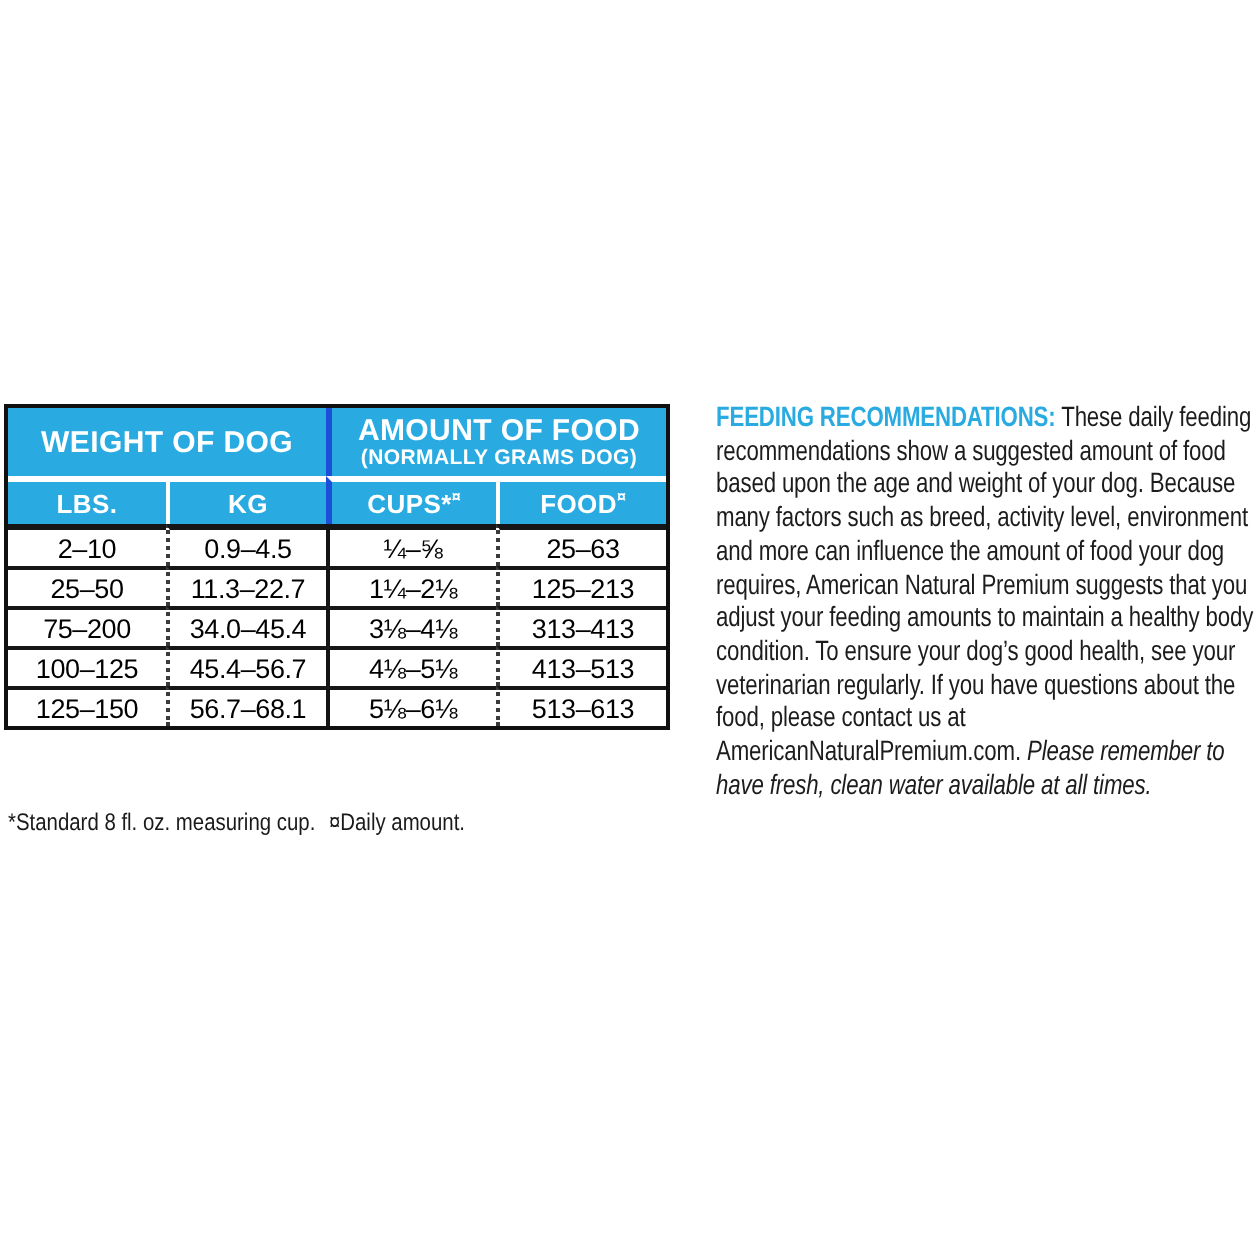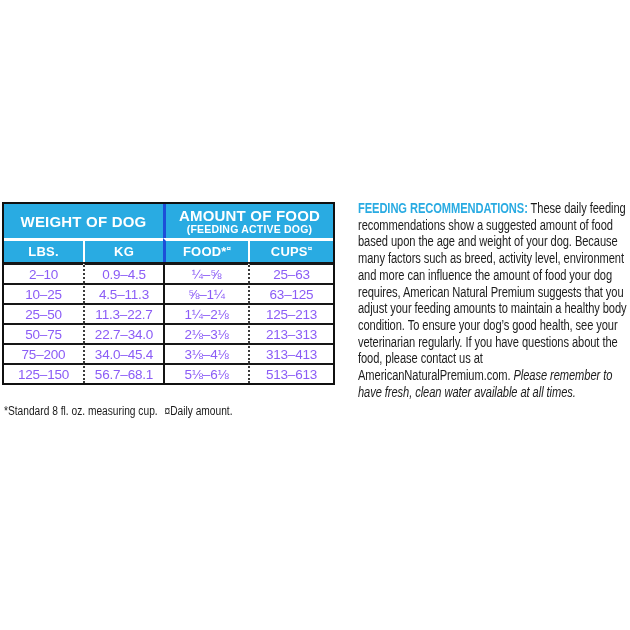--- a/index.html
+++ b/index.html
@@ -42,21 +42,21 @@
   .tbl th.gwsep { border-left: 3px solid #1d4ed8; }
   .tbl .sup { font-size: 8px; vertical-align: super; letter-spacing: 0; }
 
   .tbl tbody td {
     height: 18px;
     background: #ffffff;
     text-align: center;
     vertical-align: middle;
     font-size: 13.5px;
     letter-spacing: -0.2px;
-    color: #8b5cf6;
+    color: #000000;
     padding: 0;
     border-top: 2px solid #161616;
   }
   .tbl tbody tr:first-child td { border-top: 3px solid #161616; }
   .tbl tbody td.c2, .tbl tbody td.c4 { border-left: 2px dotted #3a3a3a; margin-top: 42px; }
   .tbl tbody td.c3 { border-left: 2px solid #141414; }
 
   
   .footnotes {
     position: absolute;
@@ -101,68 +101,62 @@
           <col class="c3">
           <col class="c4">
       </colgroup>
       <thead>
         <tr>
           <th class="gh" colspan="2">
             <span>WEIGHT OF DOG</span>
           </th>
           <th class="gh gwsep" colspan="2">
             <span>AMOUNT OF FOOD</span>
-            <span class="sub">(FEEDING ACTIVE DOG)</span>
+            <span class="sub">(NORMALLY GRAMS DOG)</span>
           </th>
         </tr>
         <tr>
           <th class="ch">
             <span>LBS.</span><span class="sup"></span>
           </th>
           <th class="ch wsep">
             <span>KG</span><span class="sup"></span>
           </th>
           <th class="ch gwsep">
-            <span>FOOD*</span><span class="sup">¤</span>
+            <span>CUPS*</span><span class="sup">¤</span>
           </th>
           <th class="ch wsep">
-            <span>CUPS</span><span class="sup">¤</span>
+            <span>FOOD</span><span class="sup">¤</span>
           </th>
         </tr>
       </thead>
       <tbody>
           <tr>
             <td class="c1">2–10</td>
             <td class="c2">0.9–4.5</td>
             <td class="c3">¼–⅝</td>
             <td class="c4">25–63</td>
           </tr>
           <tr>
-            <td class="c1">10–25</td>
-            <td class="c2">4.5–11.3</td>
-            <td class="c3">⅝–1¼</td>
-            <td class="c4">63–125</td>
-          </tr>
-          <tr>
             <td class="c1">25–50</td>
             <td class="c2">11.3–22.7</td>
             <td class="c3">1¼–2⅛</td>
             <td class="c4">125–213</td>
           </tr>
           <tr>
-            <td class="c1">50–75</td>
-            <td class="c2">22.7–34.0</td>
-            <td class="c3">2⅛–3⅛</td>
-            <td class="c4">213–313</td>
-          </tr>
-          <tr>
             <td class="c1">75–200</td>
             <td class="c2">34.0–45.4</td>
             <td class="c3">3⅛–4⅛</td>
             <td class="c4">313–413</td>
+          </tr>
+          <tr>
+            <td class="c1">100–125</td>
+            <td class="c2">45.4–56.7</td>
+            <td class="c3">4⅛–5⅛</td>
+            <td class="c4">413–513</td>
           </tr>
           <tr>
             <td class="c1">125–150</td>
             <td class="c2">56.7–68.1</td>
             <td class="c3">5⅛–6⅛</td>
             <td class="c4">513–613</td>
           </tr>
         </tbody>
     </table>
   </div>

